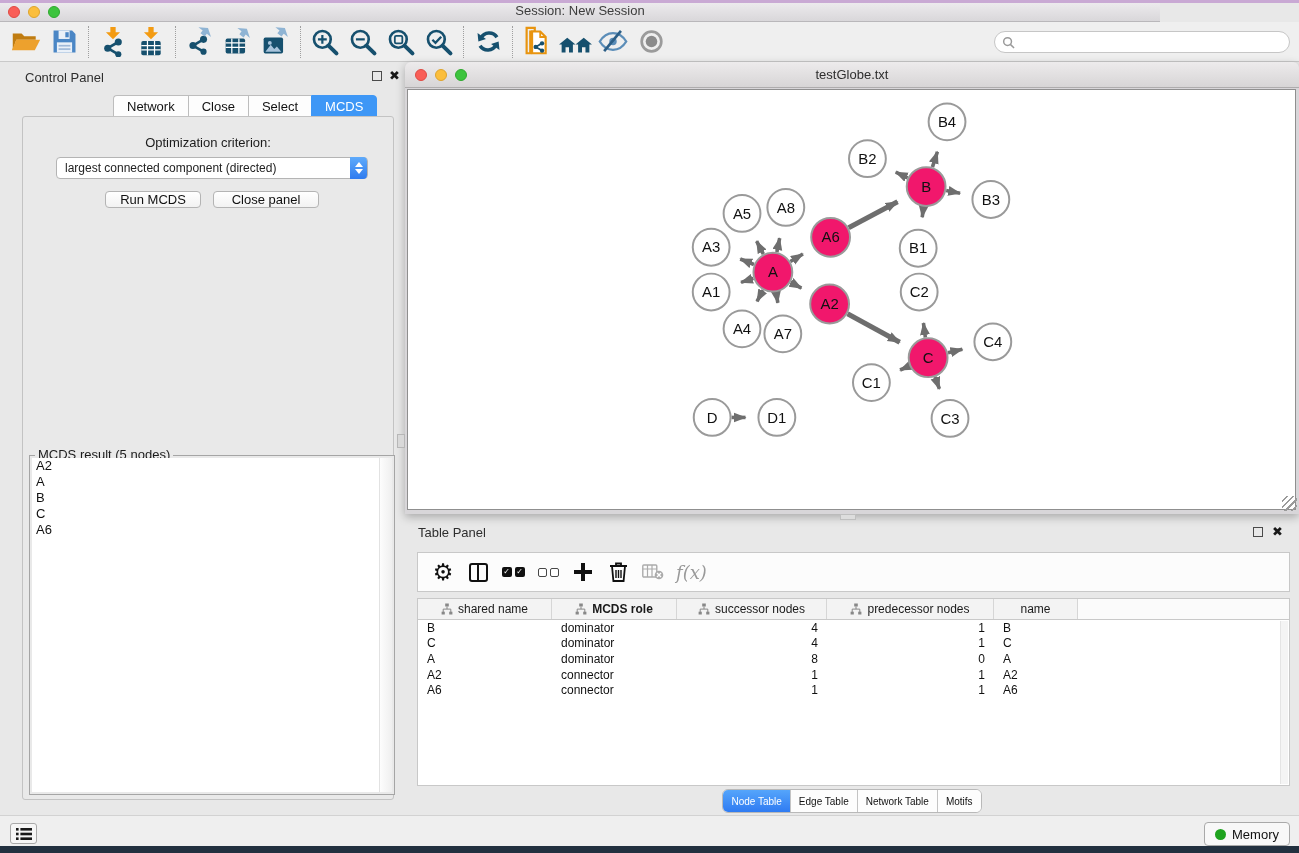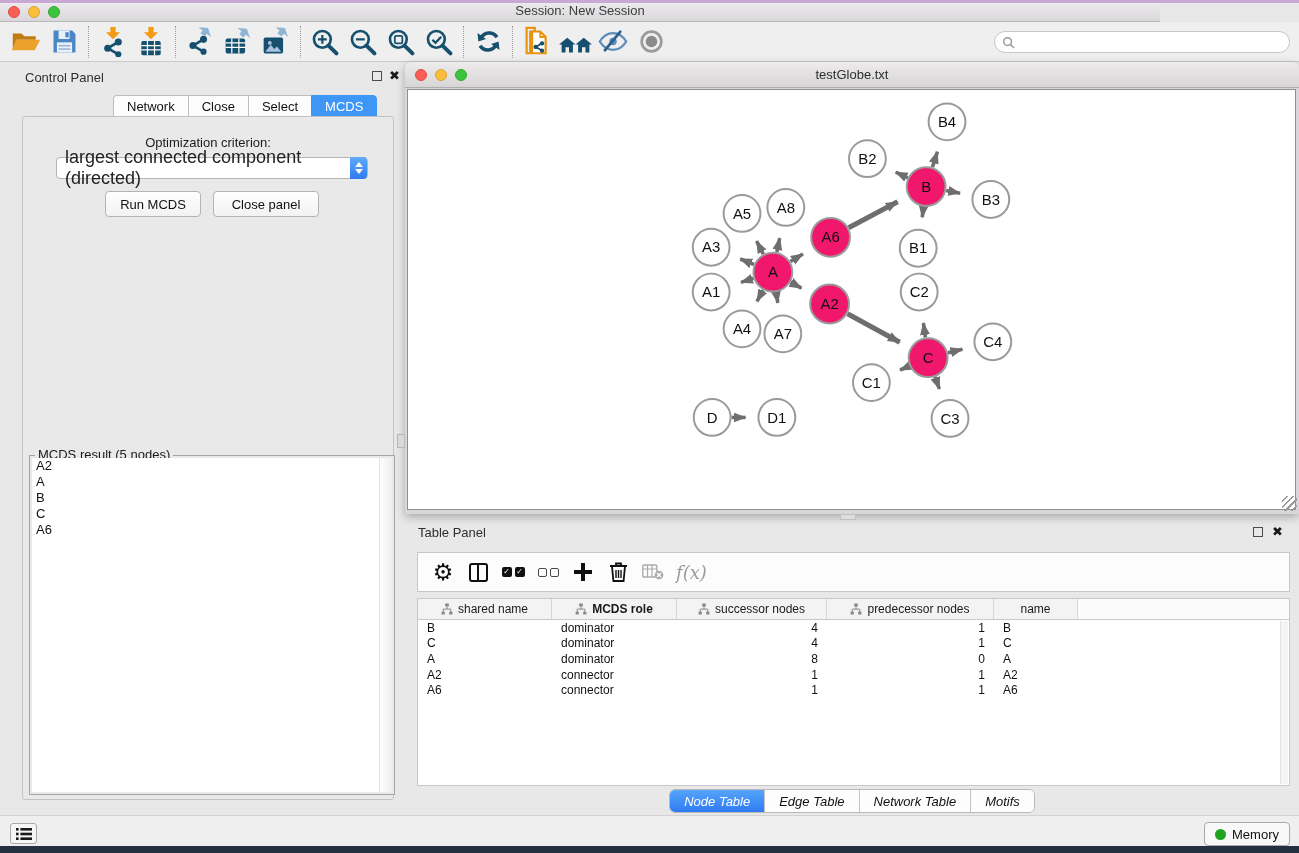--- a/index.html
+++ b/index.html
@@ -36,26 +36,26 @@
   .cp-tabs { position:absolute; left:77px; top:33px; display:flex;padding-left:24px; }
   .cp-tab { height:22px; padding:0 13px; display:flex; align-items:center; background:#FDFDFD;
       border:1px solid #BDBDBD; border-right:none; font-size:13px; color:#111; }
   .cp-tab:first-child { border-radius:4px 0 0 0; }
   .cp-tab:last-child { border-right:1px solid #BDBDBD; border-radius:0 4px 0 0; }
   .cp-tab.active { background:#3E97F6; color:#fff; border-color:#3E97F6; }
   .cp-box { position:absolute; left:10px; top:54px; width:372px; height:684px;
       border:1px solid #C3C3C3; border-radius:3px; background:#E9E9E9; }
   .opt-label { position:absolute; left:0; top:18px; width:100%; text-align:center; color:#1B1B1B; }
   .mcds-select { position:absolute; left:33px; top:40px; width:312px; height:22px; background:#fff;
-      border:1px solid #B4B4B4; border-radius:4px; display:flex; align-items:center; padding-left:8px; font-size:18px; }
+      border:1px solid #B4B4B4; border-radius:4px; display:flex; align-items:center; padding-left:8px; font-size:12px; }
   .sel-stepper { position:absolute; right:0; top:-1px; width:17px; height:22px; border-radius:0 4px 4px 0;
       background:linear-gradient(#5FABFB,#2F7BEF); display:flex; flex-direction:column; align-items:center; justify-content:center; gap:2px; }
   .chev-up { width:0; height:0; border-left:4px solid transparent; border-right:4px solid transparent; border-bottom:5px solid #fff; }
   .chev-dn { width:0; height:0; border-left:4px solid transparent; border-right:4px solid transparent; border-top:5px solid #fff; }
-  .btn { position:absolute; height:26px; background:linear-gradient(#FFFFFF,#F2F2F2); border:1px solid #B4B4B4;
+  .btn { position:absolute; height:17px; background:linear-gradient(#FFFFFF,#F2F2F2); border:1px solid #B4B4B4;
       border-radius:4px; font-size:13px; color:#111; display:flex; align-items:center; justify-content:center; }
   .mcds-fieldset { position:absolute; left:6px; top:338px; width:366px; height:340px;
       border:1px solid #A5A5A5; background:#E9E9E9; }
   .mcds-legend { position:absolute; left:5px; top:-9px; background:#E9E9E9; padding:0 3px; font-size:13px; color:#1B1B1B; }
   .mcds-list { position:absolute; left:2px; top:2px; right:2px; bottom:2px; background:#fff; overflow:hidden; }
   .mcds-item { font-size:13px; color:#111; line-height:16px; padding-left:4px; }
   .mcds-scroll { position:absolute; right:0; top:0; bottom:0; width:13px;
       background:linear-gradient(90deg,#FDFDFD,#EFEFEF); border-left:1px solid #E2E2E2; }
 
   
@@ -90,21 +90,21 @@
   .tp-thead { display:flex; height:21px; background:#F3F3F3; border-bottom:1px solid #C9C9C9; }
   .th { display:flex; align-items:center; justify-content:center; gap:5px; border-right:1px solid #D6D6D6;
         font-size:12px; color:#1A1A1A; overflow:hidden; }
   .th.filler { flex:1; border-right:none; background:#FBFBFB; }
   .tp-row { display:flex; height:15.6px; align-items:center; }
   .td { font-size:12px; color:#111; padding:0 9px; overflow:hidden; white-space:nowrap; }
   .td.right { text-align:right; }
   .tp-scroll { position:absolute; right:1px; top:22px; bottom:1px; width:8px; background:#F4F4F4; border-left:1px solid #E4E4E4; }
   .tp-tabs { position:absolute; left:0; top:269px; width:100%; display:flex; justify-content:center; }
   .seg { display:flex; border:1px solid #B9B9B9; border-radius:6px; overflow:hidden; background:#fff; height:24px; }
-  .seg-tab { padding:0 14px; display:flex; align-items:center; font-size:13px; color:#111; border-right:1px solid #C4C4C4; background:#FDFDFD;font-style:italic; }
+  .seg-tab { padding:0 8px; display:flex; align-items:center; font-size:10px; color:#111; border-right:1px solid #C4C4C4; background:#FDFDFD; }
   .seg-tab:last-child { border-right:none; }
   .seg-tab.active { background:linear-gradient(#55A5FB,#2F7BF2); color:#fff; }
 
   
   .statusbar { position:absolute; left:0; top:815px; width:1299px; height:43px; background:#EFEFEF; border-top:1px solid #D2D2D2; }
   .list-btn { position:absolute; left:10px; top:7px; width:27px; height:21px; background:#F6F6F6;
       border:1px solid #A9A9A9; border-radius:3px; display:flex; align-items:center; justify-content:center; }
   .memory-btn { position:absolute; right:9px; top:6px; width:86px; height:24px; background:#F8F8F8;
       border:1px solid #A9A9A9; border-radius:4px; display:flex; align-items:center; justify-content:center; gap:6px; font-size:13px; color:#111; }
   .mem-dot { width:11px; height:11px; border-radius:50%; background:#1FA31F; }

